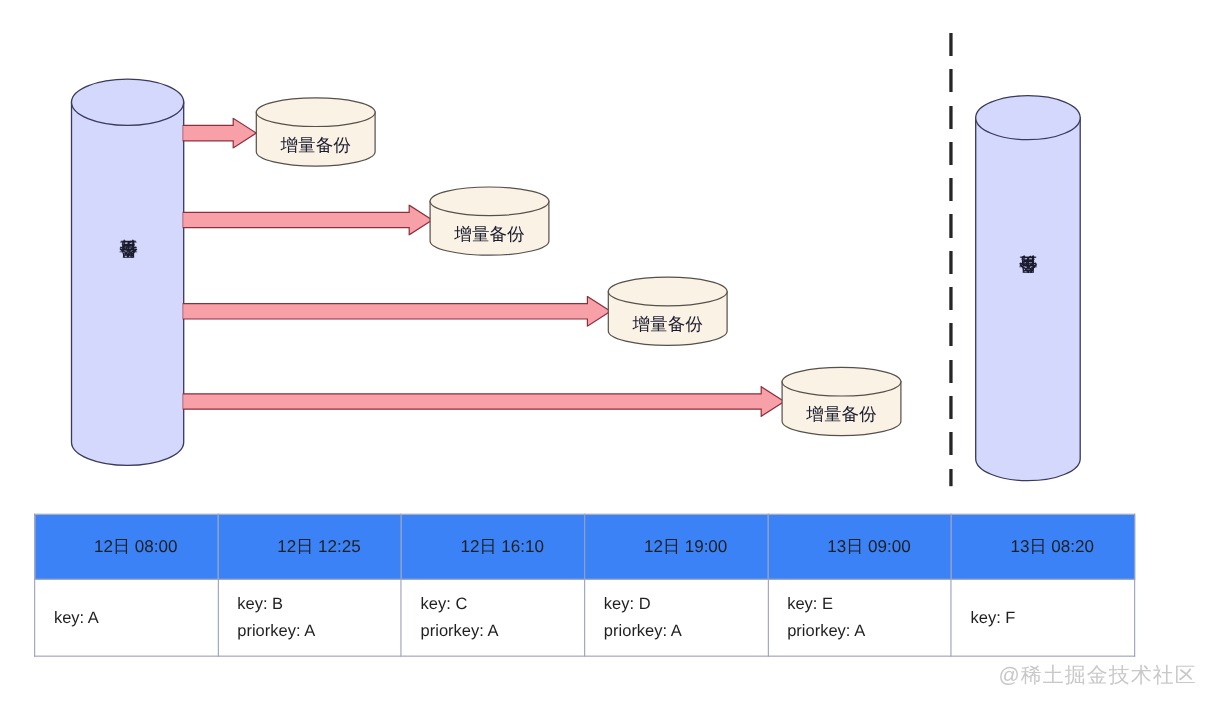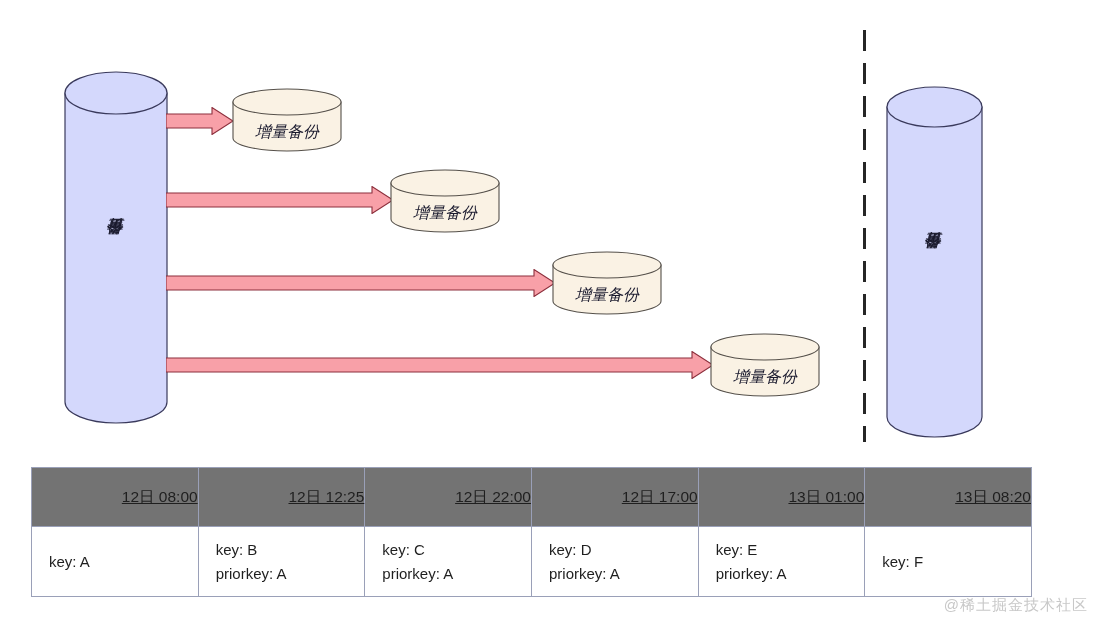--- a/index.html
+++ b/index.html
@@ -22,21 +22,20 @@
   #diagram {
     position: absolute;
     left: 0; top: 0;
     width: 1102px;
     height: 455px;
   }
 
   
   .cyl {
     position: absolute;
-    font-style: italic;
   }
   .cyl svg { display: block; overflow: visible; }
 
   .cyl-label {
     position: absolute;
     left: 0; top: 0;
     width: 100%;
     height: 100%;
     display: flex;
     align-items: center;
@@ -83,45 +82,44 @@
     border-collapse: collapse;
     table-layout: fixed;
   }
   #timeline-table td, #timeline-table th {
     border: 1px solid #9aa0b8;
     padding: 0;
     vertical-align: middle;
     font-weight: normal;
   }
   #timeline-table thead th {
-    background: #737373;
+    background: #3b82f6;
     height: 58px;
-    text-align: right;
+    text-align: center;
     padding-left: 17px;
     font-size: 15.5px;
     color: #1f1f1f;
-    text-decoration: underline;
   }
   #timeline-table tbody td {
     background: #ffffff;
     height: 69px;
     text-align: left;
     padding-left: 17px;
     font-size: 15px;
     color: #1f1f1f;
     line-height: 1.55;
   }
   .cell-line { display: block; white-space: nowrap; }
 
   
   #watermark {
     position: absolute;
     right: 14px;
-    bottom: 22px;
-    font-size: 15px;
+    bottom: 10px;
+    font-size: 19px;
     color: #c8c8c8;
     letter-spacing: 1px;
     white-space: nowrap;
   }
 </style>
 </head>
 <body>
 
 <div id="canvas">
 
@@ -213,23 +211,23 @@
       </div>
     </div>
 
   </div>
 
   <table id="timeline-table">
     <thead>
       <tr>
         <th>12日 08:00</th>
         <th>12日 12:25</th>
-        <th>12日 22:00</th>
-        <th>12日 17:00</th>
-        <th>13日 01:00</th>
+        <th>12日 16:10</th>
+        <th>12日 19:00</th>
+        <th>13日 09:00</th>
         <th>13日 08:20</th>
       </tr>
     </thead>
     <tbody>
       <tr>
         <td>
           <span class="cell-line">key: A</span>
         </td>
         <td>
           <span class="cell-line">key: B</span>

